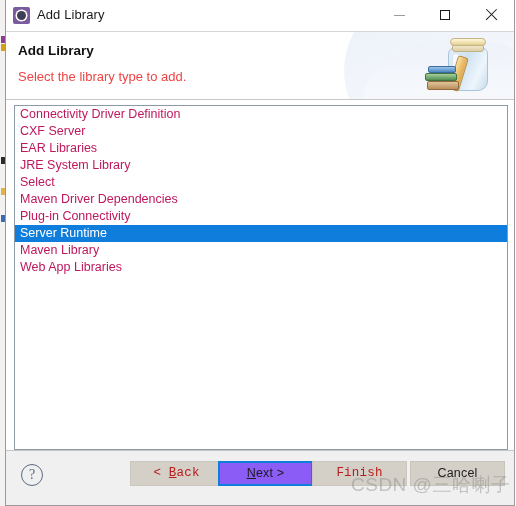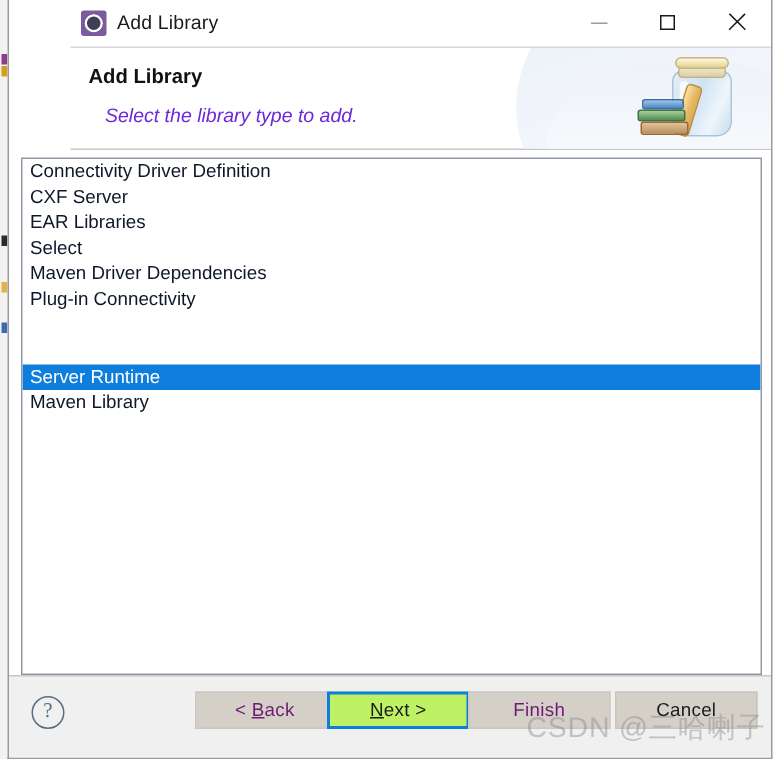--- a/index.html
+++ b/index.html
@@ -33,21 +33,20 @@
   #dialog {
     position: absolute;
     left: 5px;
     top: 0;
     width: 510px;
     height: 506px;
     background: #ffffff;
     border: 1px solid #9a9a9a;
     border-top: none;
     box-sizing: border-box;
-    padding-left: 41px;
   }
 
   
   #titlebar {
     position: relative;
     height: 31px;
     background: #ffffff;
     border-bottom: 1px solid #d7d7d7;
   }
   #app-icon {
@@ -150,25 +149,24 @@
   #header-title {
     position: absolute;
     left: 12px;
     top: 11px;
     font-size: 13.5px;
     font-weight: bold;
     color: #111111;
   }
   #header-sub {
     position: absolute;
-    left: 23px;
+    left: 12px;
     top: 37px;
     font-size: 13px;
-    color: #6d28d9;
-    font-style: italic;
+    color: #ef4444;
   }
 
   
   #art {
     position: absolute;
     right: 14px;
     top: 4px;
     width: 78px;
     height: 60px;
   }
@@ -247,21 +245,21 @@
     height: 345px;
     background: #ffffff;
     border: 1px solid #8d9aa6;
     box-sizing: border-box;
     overflow: hidden;
   }
   .list-item {
     height: 17px;
     line-height: 17px;
     font-size: 12.5px;
-    color: #0f172a;
+    color: #be185d;
     padding-left: 5px;
     white-space: nowrap;
   }
   .list-item.selected {
     background: #0f7ddb;
     color: #ffffff;
   }
 
   
   #buttonbar {
@@ -295,26 +293,27 @@
     line-height: 23px;
     text-align: center;
     font-size: 12.5px;
     box-sizing: border-box;
     background: #d4d0c8;
     border: 1px solid #c8c4bc;
     color: #1b1b1b;
     letter-spacing: 0.2px;
   }
   .wbtn.disabled {
-    color: #701a75;
+    color: #b91c1c;
     background: #d4d0c8;
     border-color: #cbc7bf;
+    font-family: Liberation Mono, monospace;
   }
   .wbtn.focused {
-    background: #bef264;
+    background: #8b5cf6;
     border: 2px solid #4d7c0f;
     line-height: 21px;
   }
   #btn-back   { left: 124px; width: 93px; }
   #btn-next   { left: 212px; width: 95px; }
   #btn-finish { left: 306px; width: 95px; }
   #btn-cancel { left: 404px; width: 95px; }
   .ul { text-decoration: underline; }
 
   
@@ -372,25 +371,27 @@
       <div class="bk bk-blue"></div>
       <div class="bk bk-green"></div>
       <div class="bk bk-brown"></div>
     </div>
   </div>
 
   <div id="list-wrap">
       <div class="list-item">Connectivity Driver Definition</div>
       <div class="list-item">CXF Server</div>
       <div class="list-item">EAR Libraries</div>
+      <div class="list-item">JRE System Library</div>
       <div class="list-item">Select</div>
       <div class="list-item">Maven Driver Dependencies</div>
       <div class="list-item">Plug-in Connectivity</div>
-      <div class="list-item selected" style="background: rgb(15, 125, 219); margin-top: 35px;">Server Runtime</div>
+      <div class="list-item selected" style="background: rgb(15, 125, 219);">Server Runtime</div>
       <div class="list-item">Maven Library</div>
+      <div class="list-item">Web App Libraries</div>
     </div>
 
   <div id="buttonbar">
     <div id="help-icon">?</div>
 
     <div class="wbtn disabled" id="btn-back"><span>&lt; </span><span class="ul">B</span><span>ack</span></div>
     <div class="wbtn focused" id="btn-next" style="border-color: rgb(15, 125, 219);"><span class="ul">N</span><span>ext &gt;</span></div>
     <div class="wbtn disabled" id="btn-finish"><span>Finish</span></div>
     <div class="wbtn" id="btn-cancel"><span>Cancel</span></div>
   </div>

